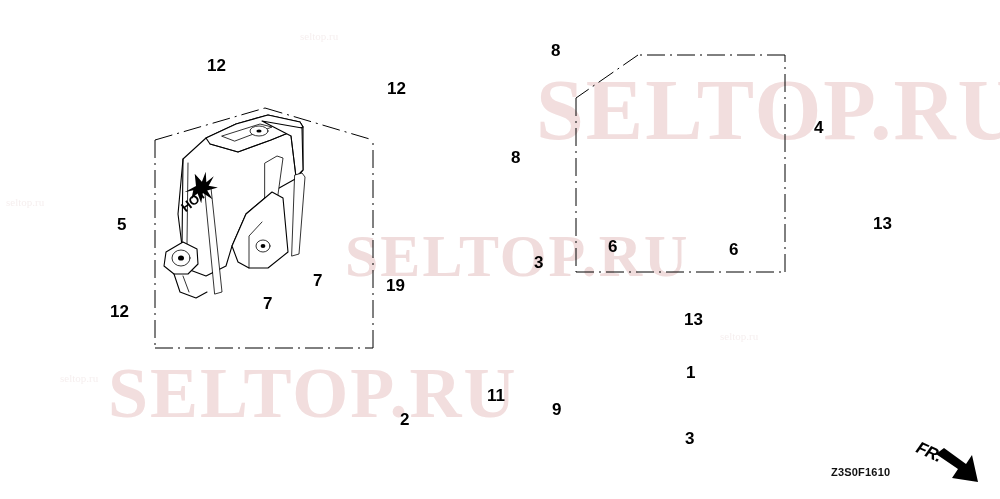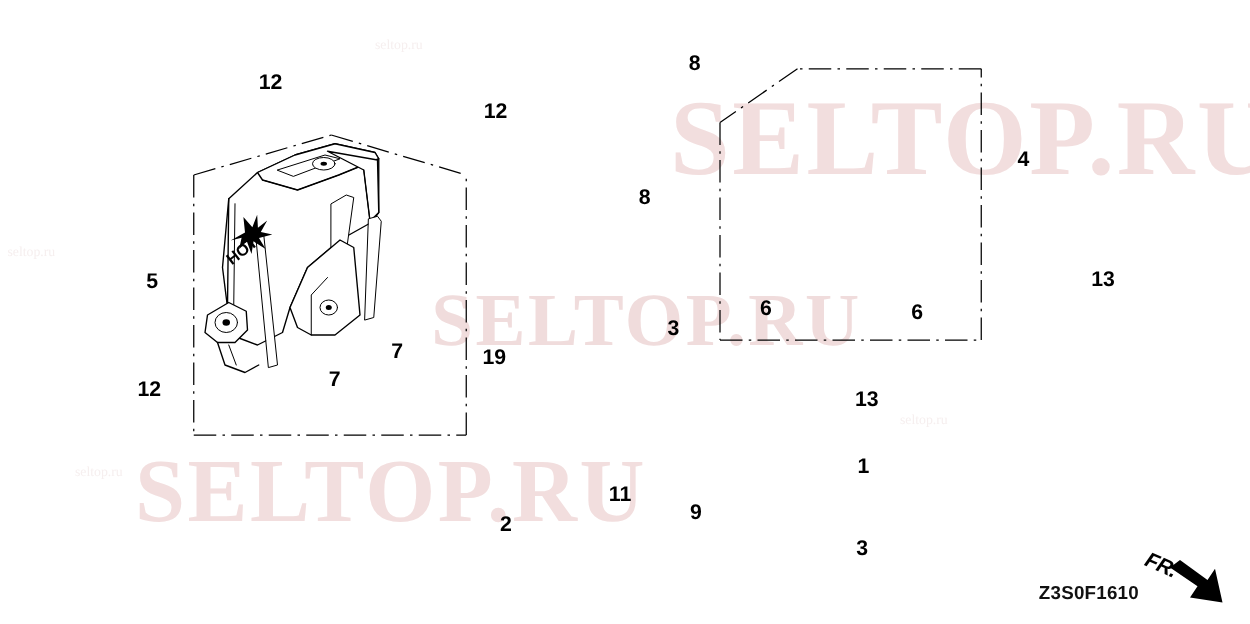--- a/index.html
+++ b/index.html
@@ -56,21 +56,21 @@
     color:#000;
     line-height:1;
     white-space:nowrap;
     user-select:none;
   }
   
   #code{
     position:absolute;
     left:831px; top:466px;
     font-family:"Liberation Sans", sans-serif;
-    font-size:15px;
+    font-size:11px;
     font-weight:700;
     letter-spacing:.2px;
     color:#111;
     white-space:nowrap;
   }
   #fr{position:absolute;left:916px;top:432px;width:80px;height:62px;}
   #fr-label{
     position:absolute;left:921px;top:438px;
     font-family:"Liberation Sans", sans-serif;
     font-size:17px;font-weight:700;font-style:italic;

